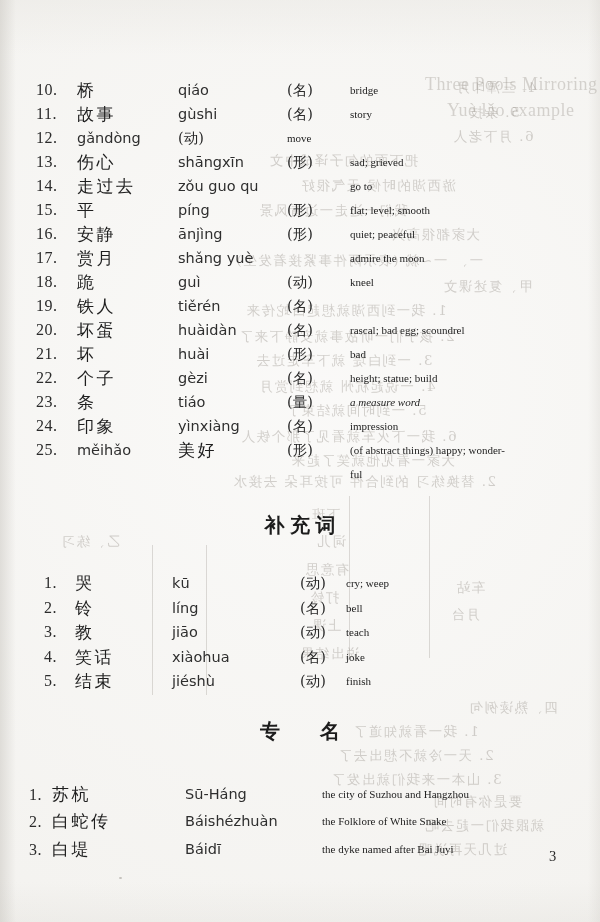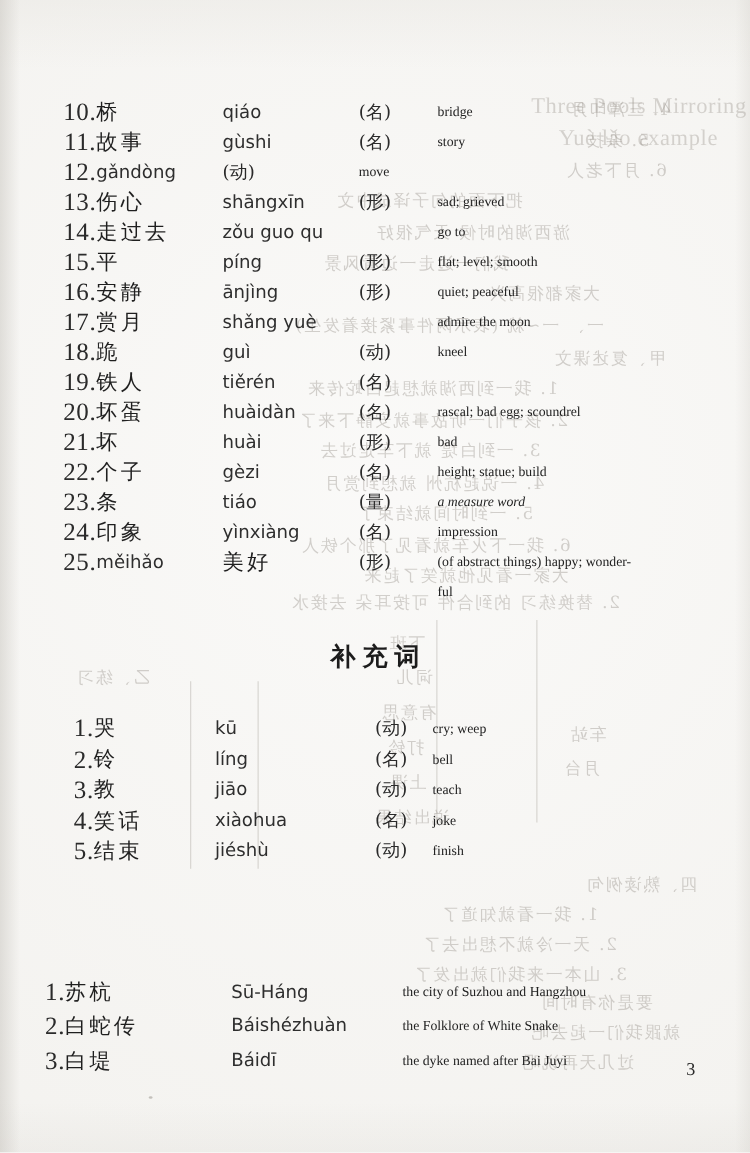--- a/index.html
+++ b/index.html
@@ -23,21 +23,21 @@
   .vlist { position: absolute; left: 0; right: 0; }
   .vrow { display: grid; align-items: start; }
   .list-main  { top: 78px; }
   .list-main  .vrow { padding-left: 36px; grid-template-columns: 41px 101px 109px 63px 1fr; min-height: 24px; line-height: 24px; }
   .list-supp  { top: 571px; }
   .list-supp  .vrow { padding-left: 44px; grid-template-columns: 31px 97px 128px 46px 1fr; min-height: 24.6px; line-height: 24.6px; }
   .list-prop  { top: 781px; }
   .list-prop  .vrow { padding-left: 29px; grid-template-columns: 23px 133px 137px 1fr; min-height: 27.4px; line-height: 27.4px; }
 
   .cell { white-space: nowrap; }
-  .cell.num    { font-size: 20px; color: #2b2b2b; letter-spacing: .5px; text-align: right; }
+  .cell.num    { font-size: 16px; color: #2b2b2b; letter-spacing: .5px; }
   .cell.hanzi  { font-size: 17px; font-family: "DejaVu Serif", serif; color: #1f1f1f; letter-spacing: 2.5px; }
   .cell.pinyin { font-size: 14.5px; font-family: "DejaVu Sans", sans-serif; color: #2e2e2e; }
   .cell.pos    { font-size: 14.5px; font-family: "DejaVu Serif", serif; color: #2a2a2a; }
   .cell.en     { font-size: 11px; color: #222; padding-right: 8px; }
   .en-line     { white-space: nowrap; }
   .en-line.it  { font-style: italic; }
 
   
   .heading {
     position: absolute; left: 0; right: 0; text-align: center;
@@ -304,20 +304,21 @@
         <div class="cell num">5.</div>
         <div class="cell hanzi">结束</div>
         <div class="cell pinyin">jiéshù</div>
         <div class="cell pos">(动)</div>
         <div class="cell en">
           <div class="en-line">finish</div>
         </div>
       </div>
     </div>
 
+  <div class="heading heading-prop">专　　名</div>
   <div class="vlist list-prop" id="list-prop">
       <div class="vrow">
         <div class="cell num">1.</div>
         <div class="cell hanzi">苏杭</div>
         <div class="cell pinyin">Sū-Háng</div>
         <div class="cell en">
           <div class="en-line">the city of Suzhou and Hangzhou</div>
         </div>
       </div>
       <div class="vrow">

